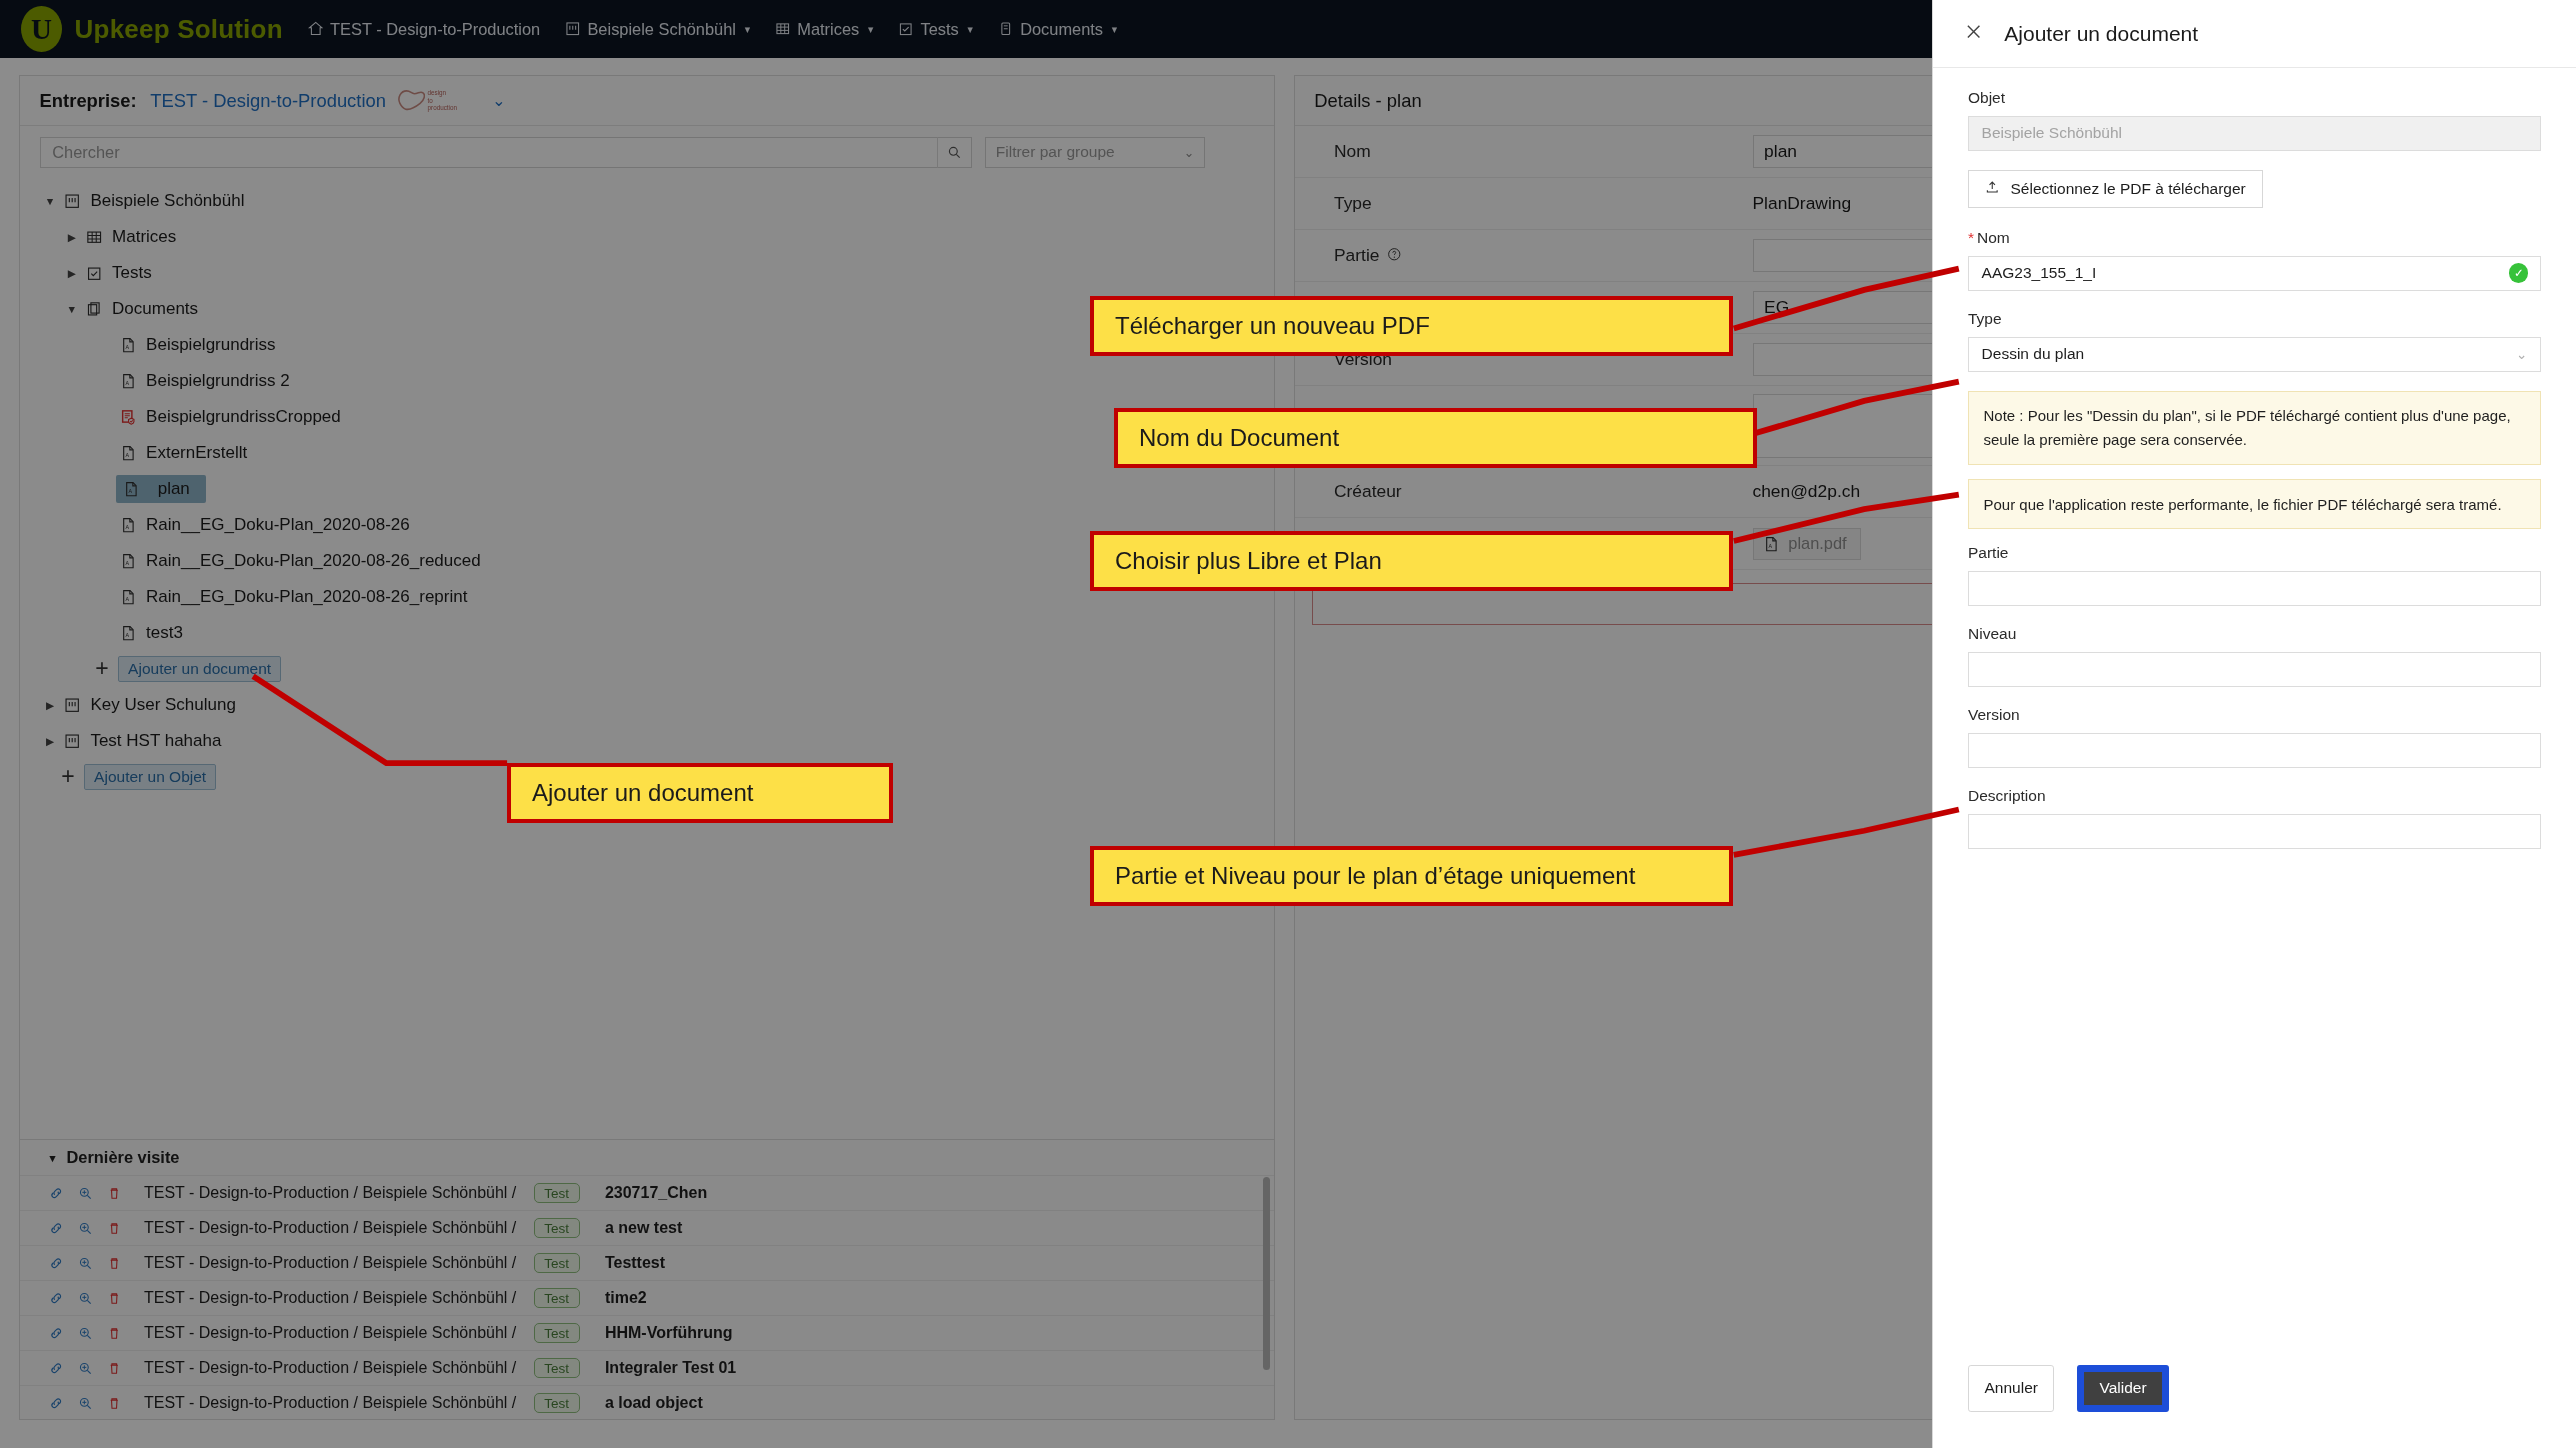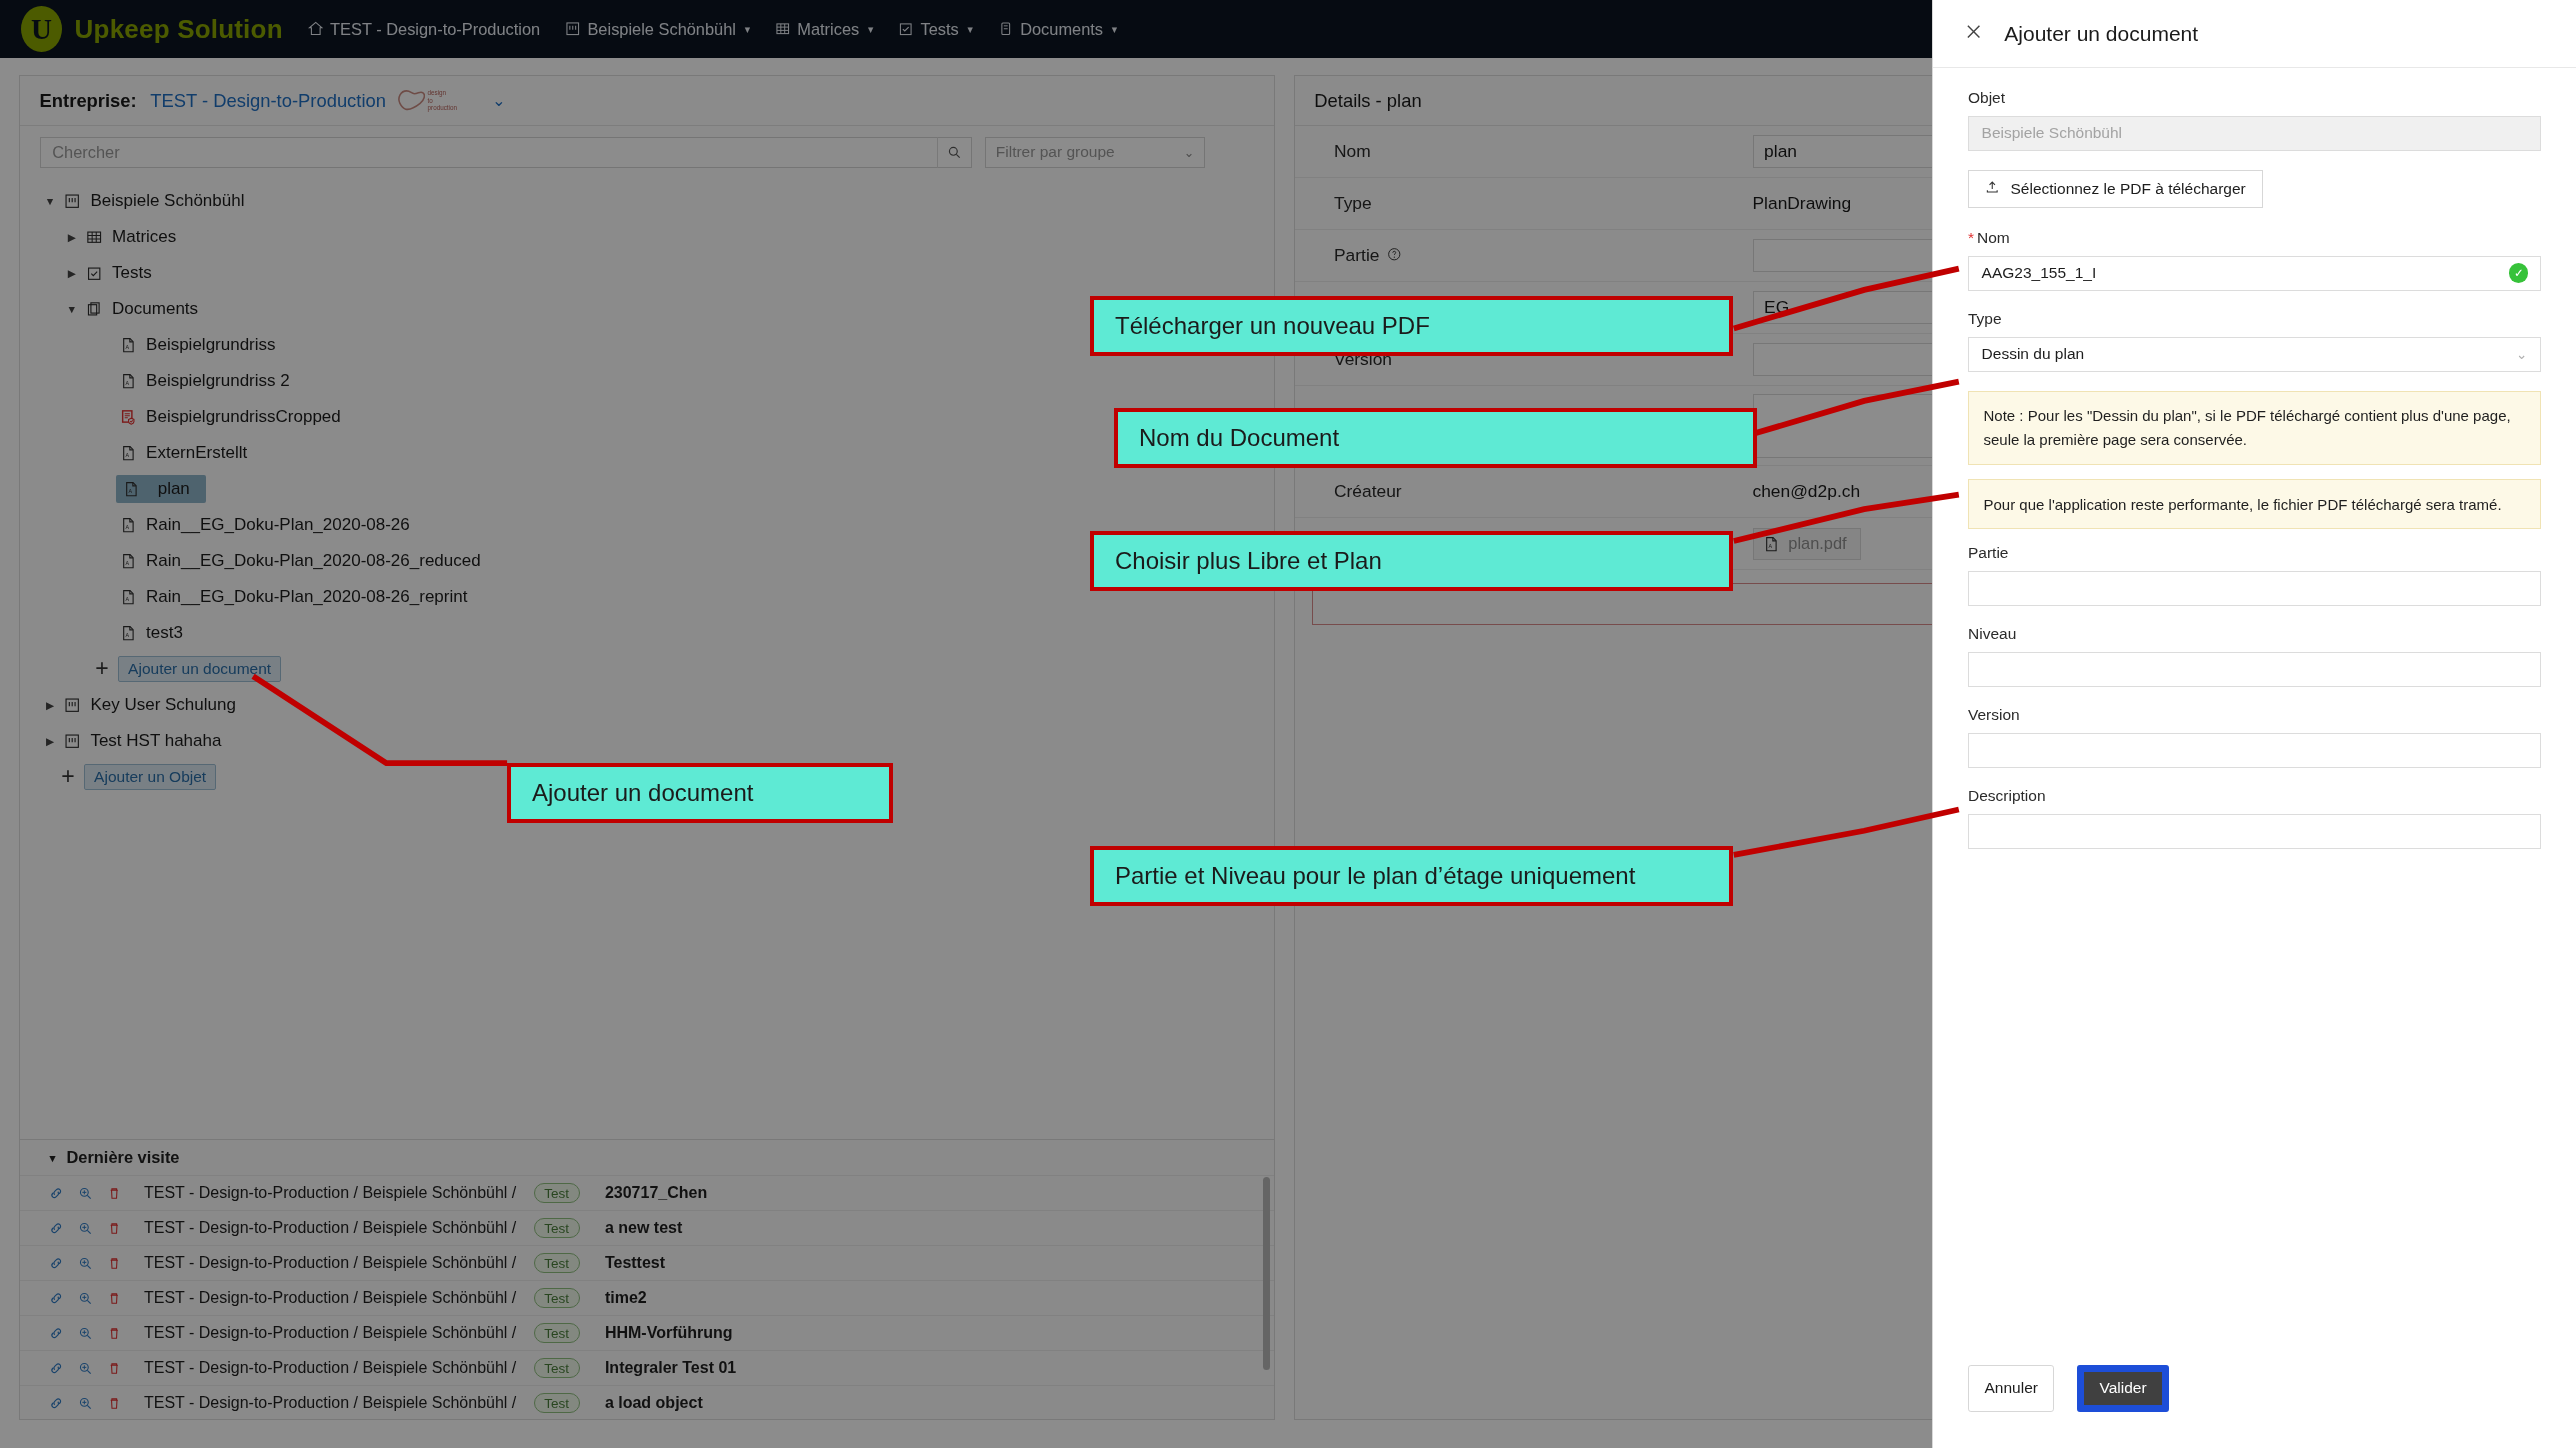--- a/index.html
+++ b/index.html
@@ -116,21 +116,21 @@
   #lv-head { height: 35px; display:flex; align-items:center; padding-left: 27px; font-size: 16.4px; font-weight:700; color:#222;}
   #lv-head .caret { font-size: 10.6px; margin-right: 8.7px; }
   .lv-row {
     display:flex; align-items:center; height: 35px; border-top: 1px solid #ececec;
     padding-left: 27px; font-size: 16px; color:#1f1f1f; gap: 11.6px; white-space: nowrap;
   }
   .lv-ic { width: 17.4px; display:inline-flex; justify-content:center; }
   .lv-path { margin-left: 9.7px; }
   .lv-badge {
     border:1px solid #8fbf7f; color:#4a7f3a; background:#eef7ea;
-    font-size: 13.5px; padding: 1.9px 9.7px; border-radius: 10px; margin-left: 5.8px;
+    font-size: 13.5px; padding: 1.9px 9.7px; border-radius: 5px; margin-left: 5.8px;
   }
   .lv-name { font-weight: 700; margin-left: 13.5px; }
   #lv-scroll {
     position:absolute; right: 3.9px; top: 37px; width: 7.7px; height: 193px;
     background: #b9b9b9; border-radius: 3.9px;
   }
 
   
   #details-panel {
     position: absolute; left: 1294px; top: 75px; width: 1265px; height: 1345px;
@@ -199,21 +199,21 @@
   #modal-actions { position:absolute; left: 35px; bottom: 37px; display:flex; gap: 10.6px; }
   .btn {
     font-size: 15.5px; padding: 7.7px 15.5px; border-radius: 2.9px; cursor:pointer;
     font-family:"Liberation Sans", sans-serif;
   }
   .btn-cancel { border:1px solid #d7d7d7; background:#fff; color:#1d1d1d; }
   .btn-ok { border:7px solid #1d4ed8; background:#404040; color:#fff;margin-left:12px; }
 
   
   .callout {
-    position:absolute; background:#5eead4; border: 4.8px solid #c00000;
+    position:absolute; background:#fde047; border: 4.8px solid #c00000;
     display:flex; align-items:center; padding-left: 21px;
     font-size: 24px; color:#1b1b1b; z-index: 80;
   }
   #anno-svg { position:absolute; inset:0; z-index: 70; pointer-events:none; }
   #tooltip {
     position:absolute; left: 37px; top: 1316px; width: 459px; height: 61px;
     background:#fff; display:flex; align-items:center; padding-left: 23px;
     font-size: 25px; font-weight: 700; color:#111; z-index: 85;
     box-shadow: 0 1px 4.8px rgba(0,0,0,.18);
   }

